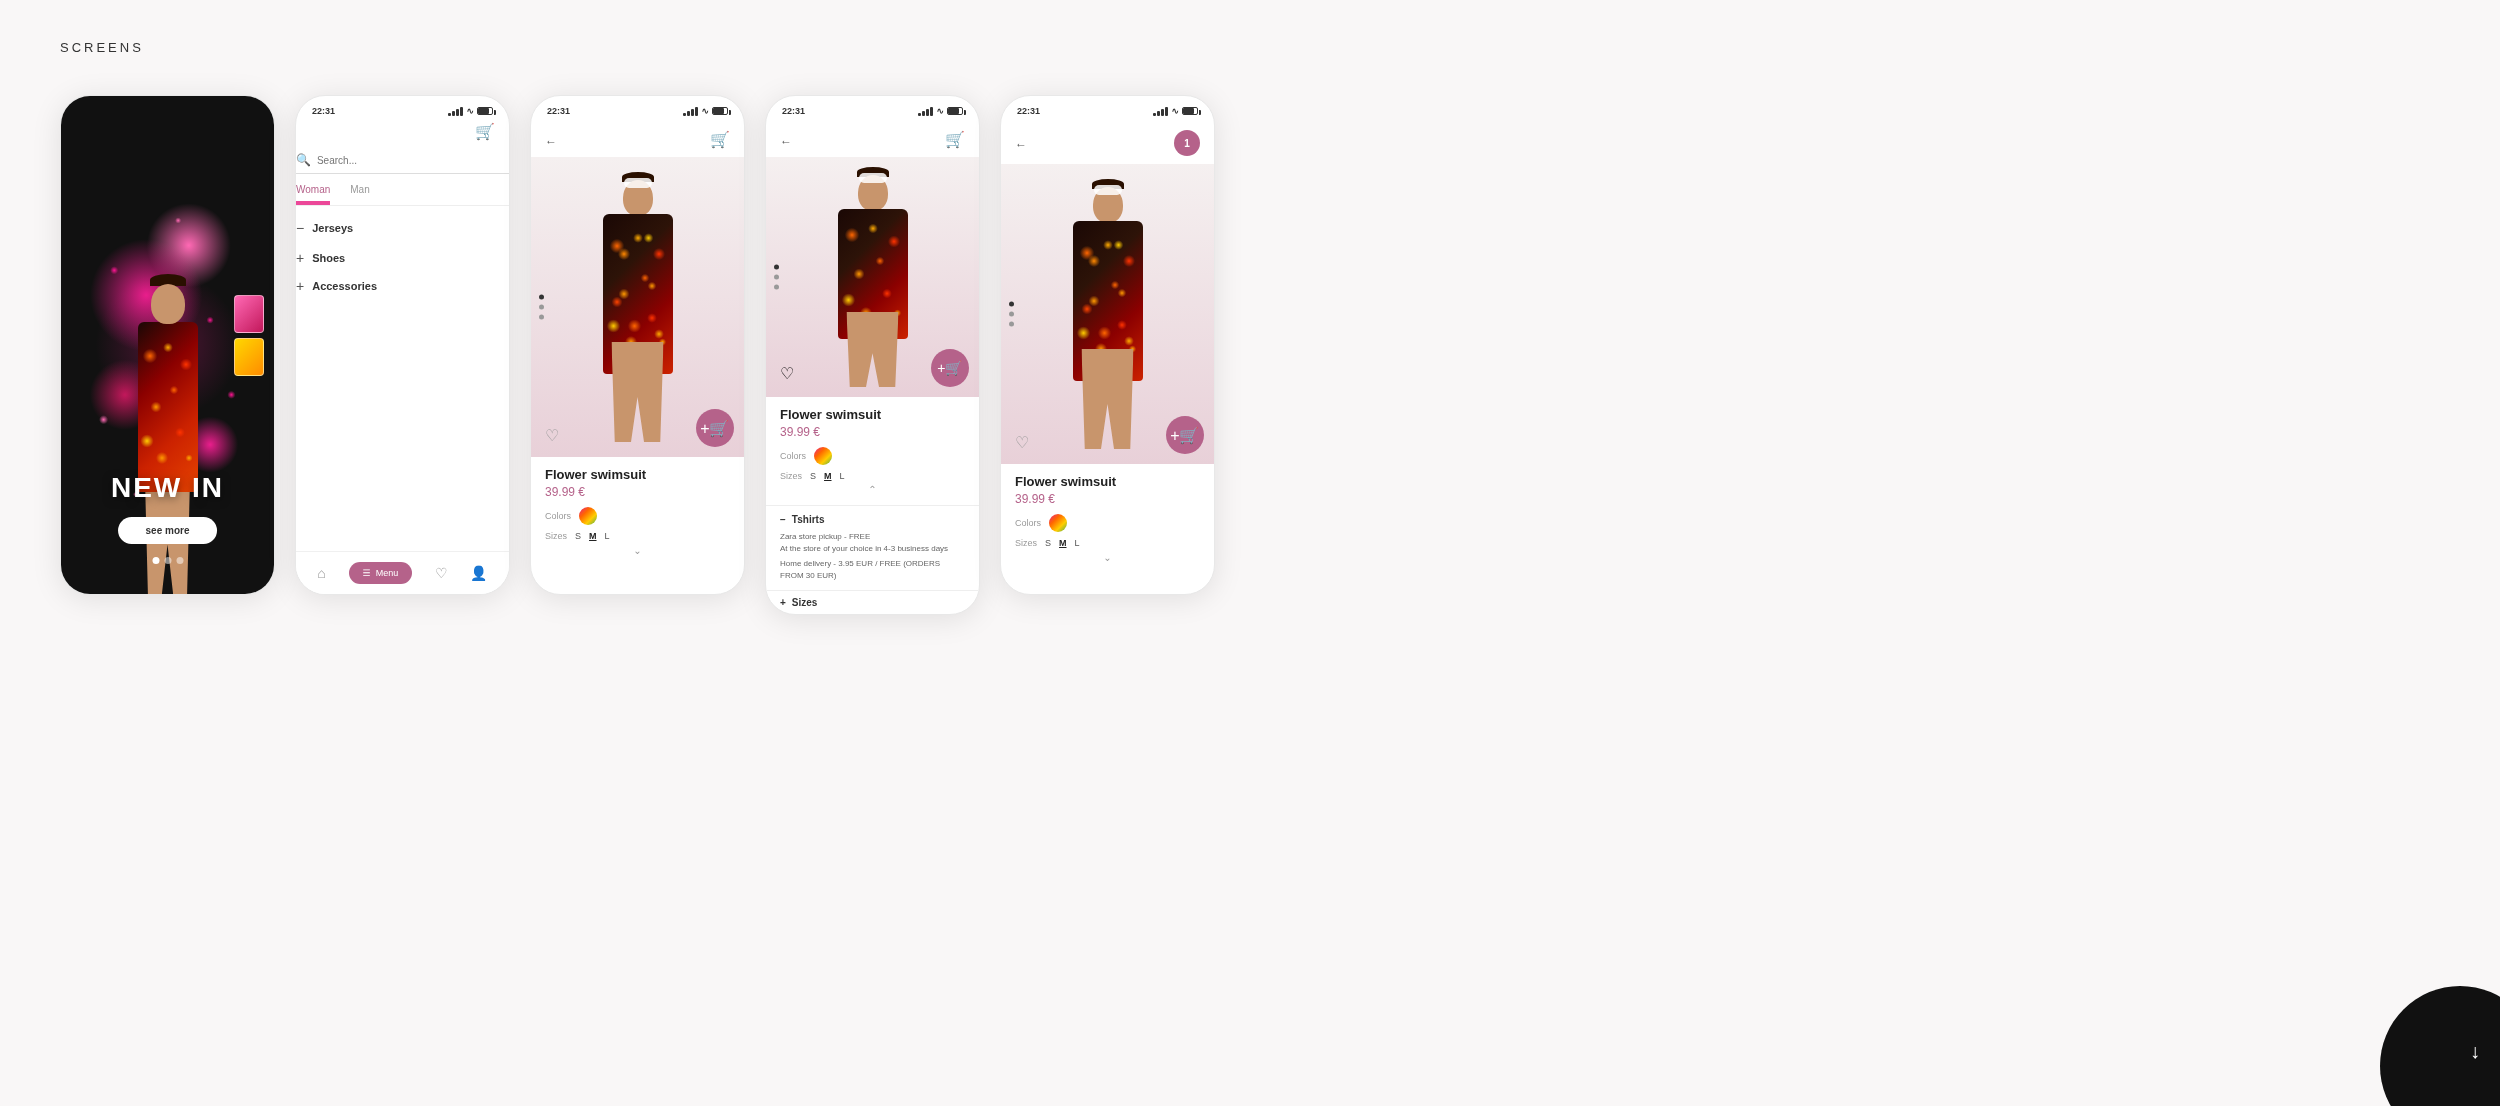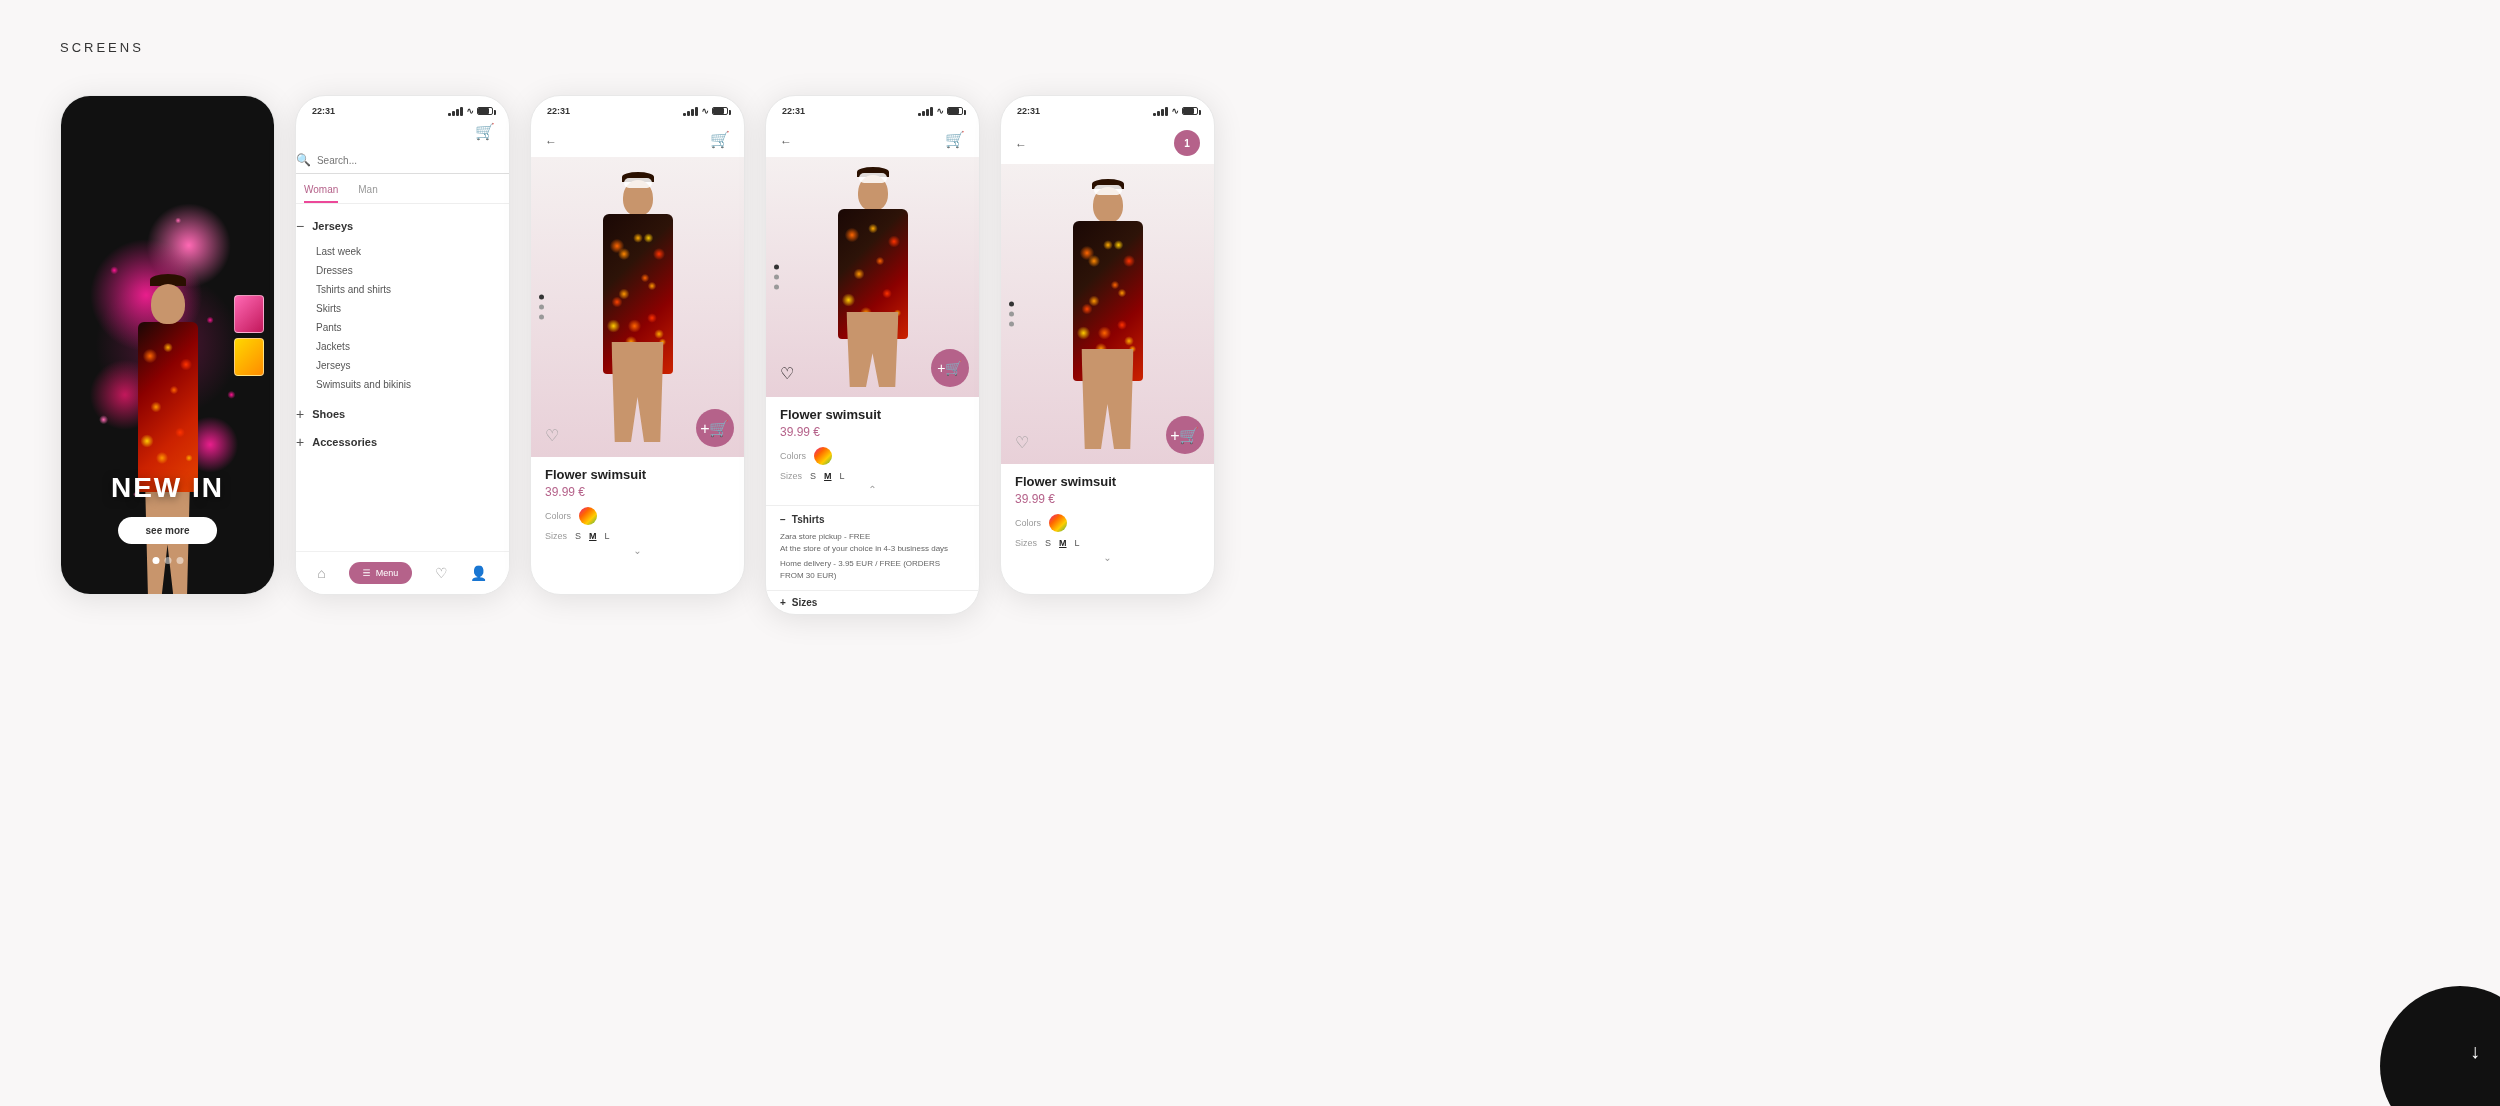--- a/index.html
+++ b/index.html
@@ -168,22 +168,21 @@
       border-bottom: 1px solid #eee;
     }
     .tab-item {
       font-size: 10px;
       color: #999;
       padding-bottom: 6px;
       cursor: pointer;
     }
     .tab-item.active {
       color: #b5628a;
-      border-bottom: 2px solid #ec4899;
-      margin-left: 8px;
+      border-bottom: 4px solid #ec4899;
     }
     .menu-category {
       margin-bottom: 6px;
     }
     .menu-category-header {
       display: flex;
       align-items: center;
       gap: 8px;
       font-size: 11px;
       font-weight: 600;
@@ -483,30 +482,20 @@
       <div class="tab-row">
         <div class="tab-item active">Woman</div>
         <div class="tab-item">Man</div>
       </div>
 
       <div class="menu-category">
         <div class="menu-category-header">
           <span class="minus-icon">−</span>
           <span>Jerseys</span>
         </div>
-        <div class="menu-sub-items">
-          <div class="menu-sub-item">Last week</div>
-          <div class="menu-sub-item">Dresses</div>
-          <div class="menu-sub-item">Tshirts and shirts</div>
-          <div class="menu-sub-item">Skirts</div>
-          <div class="menu-sub-item">Pants</div>
-          <div class="menu-sub-item">Jackets</div>
-          <div class="menu-sub-item">Jerseys</div>
-          <div class="menu-sub-item">Swimsuits and bikinis</div>
-        </div>
       </div>
 
       <div class="menu-collapsed-item">
         <span class="plus-icon">+</span>
         <span>Shoes</span>
       </div>
 
       <div class="menu-collapsed-item">
         <span class="plus-icon">+</span>
         <span>Accessories</span>

